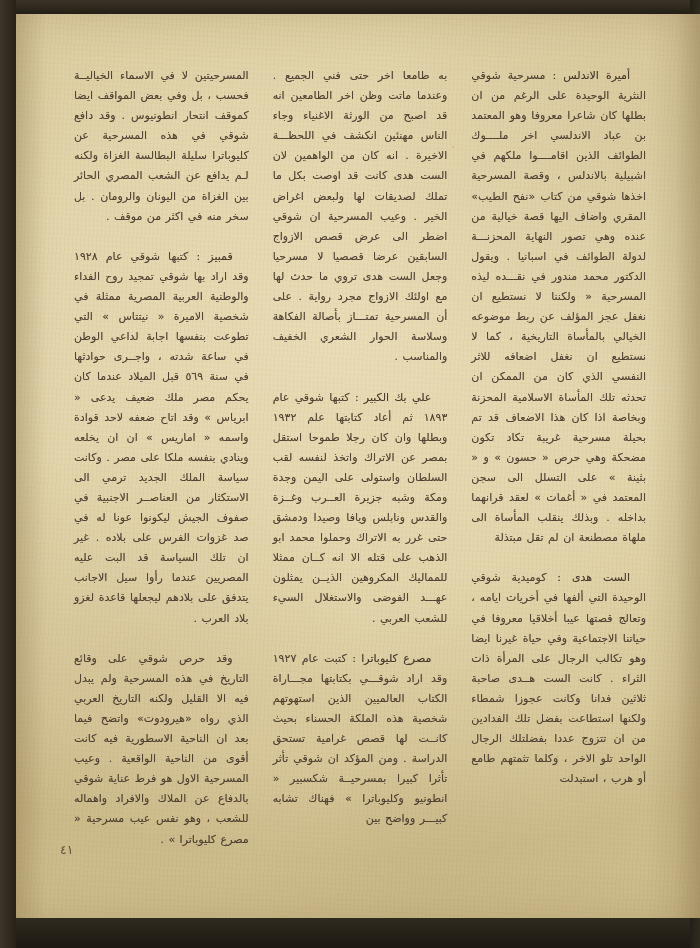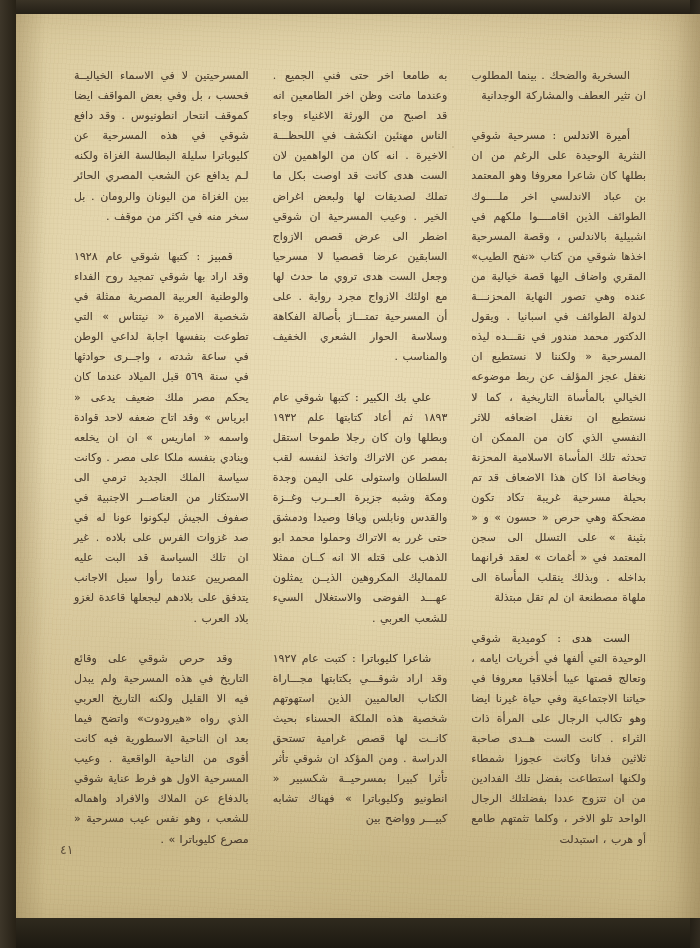--- a/index.html
+++ b/index.html
@@ -165,33 +165,32 @@
 
     <span class="speck" style="left:112px; top:206px; width:2px; height:2px;"></span>
     <span class="speck" style="left:436px; top:132px; width:2px; height:2px;"></span>
     <span class="speck" style="left:278px; top:640px; width:3px; height:2px;"></span>
     <span class="speck" style="left:540px; top:742px; width:2px; height:2px;"></span>
     <span class="speck" style="left:88px;  top:560px; width:2px; height:3px;"></span>
 
     <div class="columns">
 
       <div class="col">
-        <p class="par"><span class="indent"></span><span>السخرية والضحك . بينما المطلوب ان تثير العطف والمشاركة الوجدانية</span></p>
 
         <p class="par"><span class="indent"></span><span class="lead-in">أميرة الاندلس :</span><span> مسرحية شوقي النثرية الوحيدة على الرغم من ان بطلها كان شاعرا معروفا وهو المعتمد بن عباد الاندلسي اخر ملــــوك الطوائف الذين اقامــــوا ملكهم في اشبيلية بالاندلس ، وقصة المسرحية اخذها شوقي من كتاب «نفح الطيب» المقري واضاف اليها قصة خيالية من عنده وهي تصور النهاية المحزنـــة لدولة الطوائف في اسبانيا . ويقول الدكتور محمد مندور في نقـــده ليذه المسرحية « ولكننا لا نستطيع ان نغفل عجز المؤلف عن ربط موضوعه الخيالي بالمأساة التاريخية ، كما لا نستطيع ان نغفل اضعافه للاثر النفسي الذي كان من الممكن ان تحدثه تلك المأساة الاسلامية المحزنة وبخاصة اذا كان هذا الاضعاف قد تم بحيلة مسرحية غريبة تكاد تكون مضحكة وهي حرص « حسون » و « بثينة » على التسلل الى سجن المعتمد في « أغمات » لعقد قرانهما بداخله . وبذلك ينقلب المأساة الى ملهاة مصطنعة ان لم تقل مبتذلة</span></p>
 
         <p class="par"><span class="indent"></span><span class="lead-in">الست هدى :</span><span> كوميدية شوقي الوحيدة التي ألفها في أخريات ايامه ، وتعالج قصتها عيبا أخلاقيا معروفا في حياتنا الاجتماعية وفي حياة غيرنا ايضا وهو تكالب الرجال على المرأة ذات الثراء . كانت الست هــدى صاحبة ثلاثين فدانا وكانت عجوزا شمطاء ولكنها استطاعت بفضل تلك الفدادين من ان تتزوج عددا بفضلتلك الرجال الواحد تلو الاخر ، وكلما تثمتهم طامع أو هرب ، استبدلت</span></p>
       </div>
 
       <div class="col">
         <p class="par"><span>به طامعا اخر حتى فني الجميع . وعندما ماتت وظن اخر الطامعين انه قد اصبح من الورثة الاغنياء وجاء الناس مهنئين انكشف في اللحظـــة الاخيرة . انه كان من الواهمين لان الست هدى كانت قد اوصت بكل ما تملك لصديقات لها ولبعض اغراض الخير . وعيب المسرحية ان شوقي اضطر الى عرض قصص الازواج السابقين عرضا قصصيا لا مسرحيا وجعل الست هدى تروي ما حدث لها مع اولئك الازواج مجرد رواية . على أن المسرحية تمتـــاز بأصالة الفكاهة وسلاسة الحوار الشعري الخفيف والمناسب .</span></p>
 
         <p class="par"><span class="indent"></span><span class="lead-in">علي بك الكبير :</span><span> كتبها شوقي عام ١٨٩٣ ثم أعاد كتابتها علم ١٩٣٢ وبطلها وان كان رجلا طموحا استقل بمصر عن الاتراك واتخذ لنفسه لقب السلطان واستولى على اليمن وجدة ومكة وشبه جزيرة العــرب وغــزة والقدس ونابلس ويافا وصيدا ودمشق حتى غرر به الاتراك وحملوا محمد ابو الذهب على قتله الا انه كــان ممثلا للمماليك المكروهين الذيــن يمثلون عهـــد الفوضى والاستغلال السيء للشعب العربي .</span></p>
 
-        <p class="par"><span class="indent"></span><span class="lead-in">شاعرا كليوباترا :</span><span> كتبت عام ١٩٢٧ وقد اراد شوقـــي بكتابتها مجـــاراة الكتاب العالميين الذين استهوتهم شخصية هذه الملكة الحسناء بحيث كانــت لها قصص غرامية تستحق الدراسة . ومن المؤكد ان شوقي تأثر تأثرا كبيرا بمسرحيــة شكسبير « انطونيو وكليوباترا » فهناك تشابه كبيـــر وواضح بين</span></p>
+        <p class="par"><span class="indent"></span><span class="lead-in">مصرع كليوباترا :</span><span> كتبت عام ١٩٢٧ وقد اراد شوقـــي بكتابتها مجـــاراة الكتاب العالميين الذين استهوتهم شخصية هذه الملكة الحسناء بحيث كانــت لها قصص غرامية تستحق الدراسة . ومن المؤكد ان شوقي تأثر تأثرا كبيرا بمسرحيــة شكسبير « انطونيو وكليوباترا » فهناك تشابه كبيـــر وواضح بين</span></p>
       </div>
 
       <div class="col">
         <p class="par"><span>المسرحيتين لا في الاسماء الخياليــة فحسب ، بل وفي بعض المواقف ايضا كموقف انتحار انطونيوس . وقد دافع شوقي في هذه المسرحية عن كليوباترا سليلة البطالسة الغزاة ولكنه لـم يدافع عن الشعب المصري الحائر بين الغزاة من اليونان والرومان . بل سخر منه في اكثر من موقف .</span></p>
 
         <p class="par"><span class="indent"></span><span class="lead-in">قمبيز :</span><span> كتبها شوقي عام ١٩٢٨ وقد اراد بها شوقي تمجيد روح الفداء والوطنية العربية المصرية ممثلة في شخصية الاميرة « نيتتاس » التي تطوعت بنفسها اجابة لداعي الوطن في ساعة شدته ، واجــرى حوادثها في سنة ٥٦٩ قبل الميلاد عندما كان يحكم مصر ملك ضعيف يدعى « ابرياس » وقد اتاح ضعفه لاحد قوادة واسمه « اماريس » ان ان يخلعه وينادي بنفسه ملكا على مصر . وكانت سياسة الملك الجديد ترمي الى الاستكثار من العناصــر الاجنبية في صفوف الجيش ليكونوا عونا له في صد غزوات الفرس على بلاده . غير ان تلك السياسة قد البت عليه المصريين عندما رأوا سيل الاجانب يتدفق على بلادهم ليجعلها قاعدة لغزو بلاد العرب .</span></p>
 
         <p class="par strong-par"><span class="indent"></span><span>وقد حرص شوقي على وقائع التاريخ في هذه المسرحية ولم يبدل فيه الا القليل ولكنه التاريخ العربي الذي رواه «هيرودوت» واتضح فيما بعد ان الناحية الاسطورية فيه كانت أقوى من الناحية الواقعية . وعيب المسرحية الاول هو فرط عناية شوقي بالدفاع عن الملاك والافراد واهماله للشعب ، وهو نفس عيب مسرحية « مصرع كليوباترا » .</span></p>
       </div>
 

